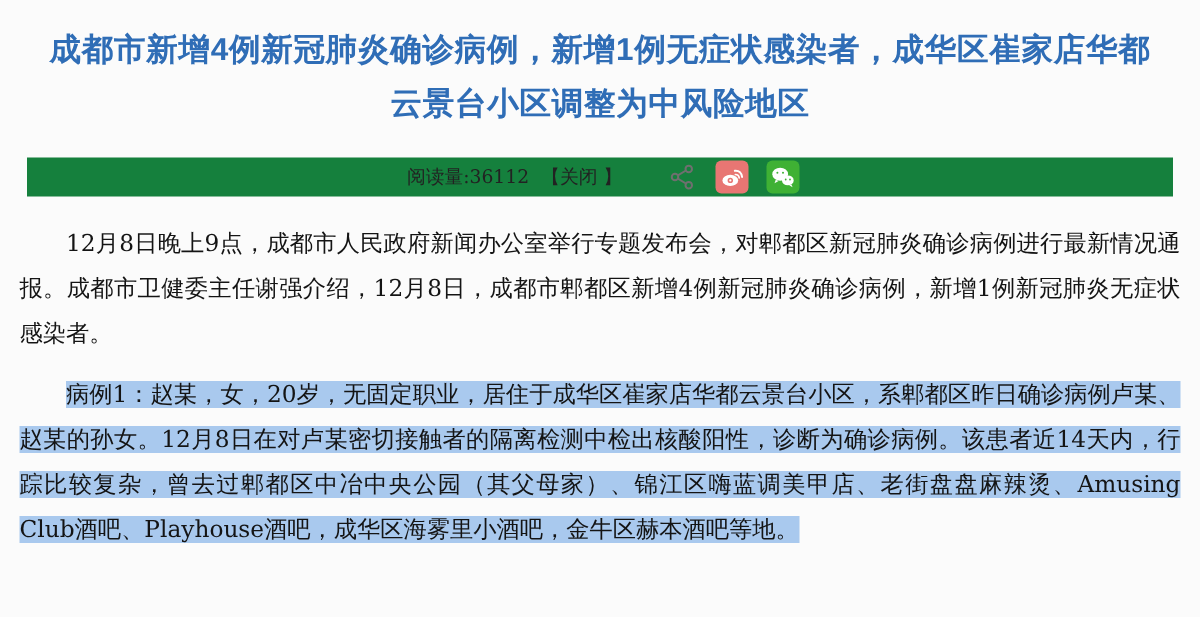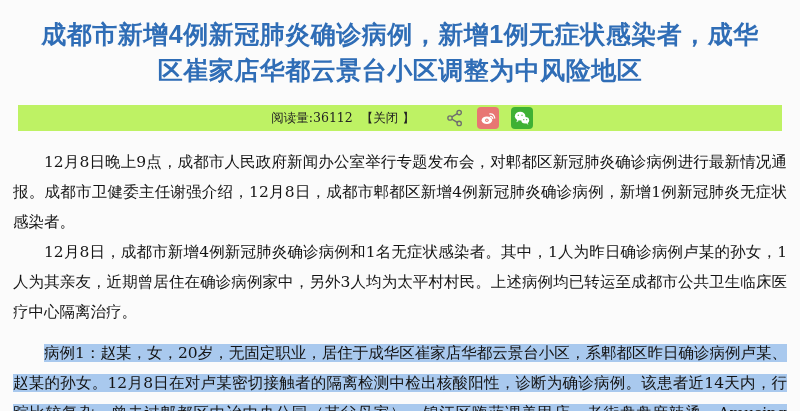--- a/index.html
+++ b/index.html
@@ -10,32 +10,32 @@
     overflow: hidden;
   }
   .page { width: 800px; height: 411px; position: relative; }
 
   
   .title {
     width: 742px;
     margin: 16px auto 0;
     text-align: center;
     font-family: "Liberation Sans", "DejaVu Sans", sans-serif;
-    font-size: 25px;
+    font-size: 21px;
     font-weight: bold;
     line-height: 36px;
     color: #2f6db6;
     letter-spacing: 0.5px;
   }
 
   
   .meta-bar {
     margin: 17px 18px 0;
     height: 26px;
-    background: #bef264;
+    background: #15803d;
     display: flex;
     align-items: center;
     justify-content: center;
     font-size: 12.5px;
     color: #222;
   }
   .meta-text { margin: 0 4px; white-space: nowrap; }
   .close-link { cursor: pointer; text-decoration: none; color: #222; }
   .icon { display: inline-flex; align-items: center; justify-content: center; cursor: pointer; }
   .icon svg { display: block; }
@@ -101,17 +101,16 @@
         <ellipse cx="16.3" cy="15" rx="5.2" ry="4.4" fill="#ffffff"></ellipse>
         <path d="M19.5 18.6 L20.5 21 L17.5 19.4 Z" fill="#ffffff"></path>
         <circle cx="14.4" cy="14.2" r="0.8" fill="#3fb134"></circle>
         <circle cx="18.2" cy="14.2" r="0.8" fill="#3fb134"></circle>
       </svg>
     </span>
   </div>
 
   <div class="content">
     <p>12月8日晚上9点，成都市人民政府新闻办公室举行专题发布会，对郫都区新冠肺炎确诊病例进行最新情况通报。成都市卫健委主任谢强介绍，12月8日，成都市郫都区新增4例新冠肺炎确诊病例，新增1例新冠肺炎无症状感染者。</p>
-    <p>12月8日，成都市新增4例新冠肺炎确诊病例和1名无症状感染者。其中，1人为昨日确诊病例卢某的孙女，1人为其亲友，近期曾居住在确诊病例家中，另外3人均为太平村村民。上述病例均已转运至成都市公共卫生临床医疗中心隔离治疗。</p>
     <p class="case-paragraph"><span class="highlight">病例1：赵某，女，20岁，无固定职业，居住于成华区崔家店华都云景台小区，系郫都区昨日确诊病例卢某、赵某的孙女。12月8日在对卢某密切接触者的隔离检测中检出核酸阳性，诊断为确诊病例。该患者近14天内，行踪比较复杂，曾去过郫都区中冶中央公园（其父母家）、锦江区嗨蓝调美甲店、老街盘盘麻辣烫、Amusing Club酒吧、Playhouse酒吧，成华区海雾里小酒吧，金牛区赫本酒吧等地。</span></p>
   </div>
 
 </div>
 
 </body></html>

